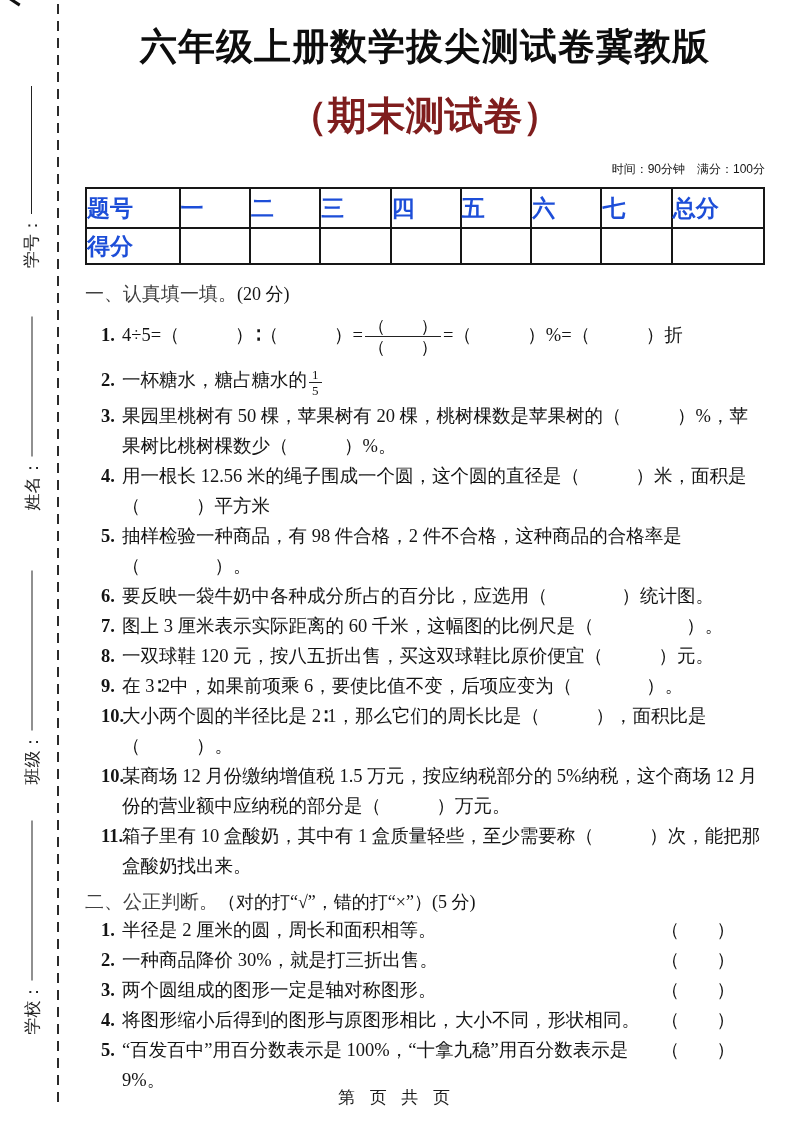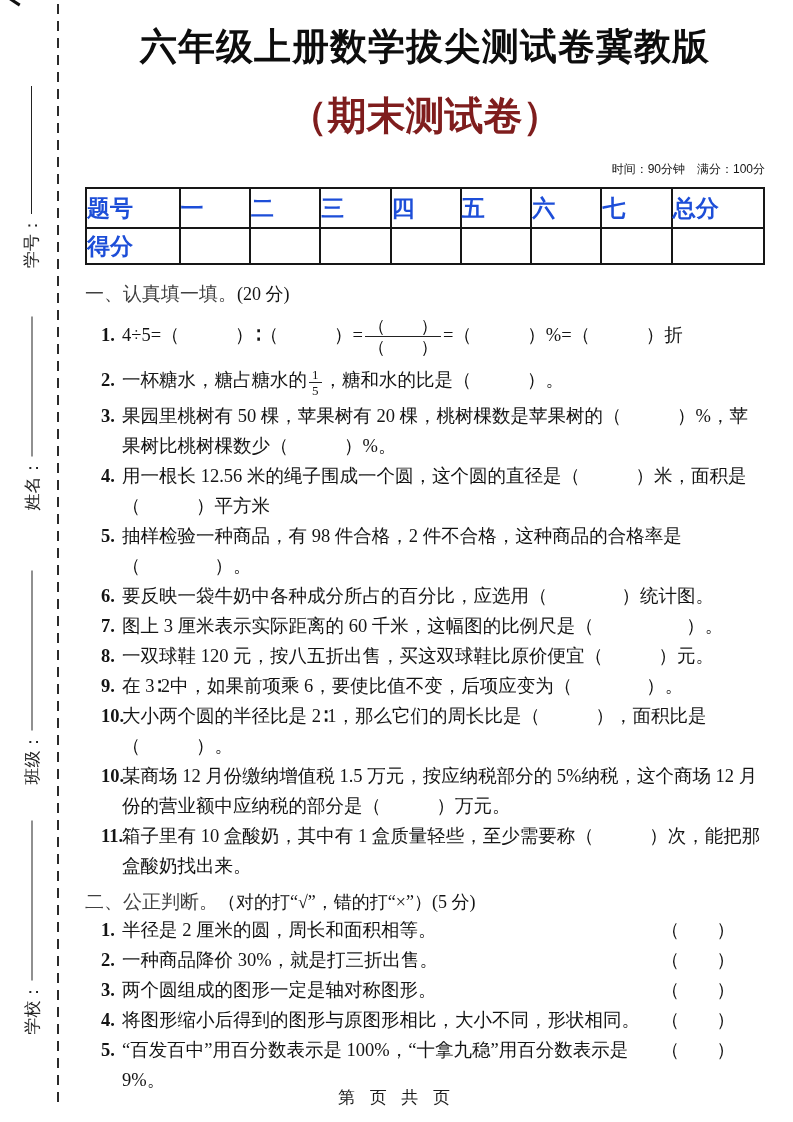--- a/index.html
+++ b/index.html
@@ -147,21 +147,21 @@
 
     <div class="sec-head">
       <span class="hb">一、认真填一填。</span><span class="hn">(20 分)</span>
     </div>
 
     <div class="q q-math">
       <span class="qno">1.</span><span>4÷5=（　　　）∶（　　　）=</span><span class="frac frac-big"><span class="ftop">（　　）</span><span class="fbot">（　　）</span></span><span>=（　　　）%=（　　　）折</span>
     </div>
 
     <div class="q q-frac2">
-      <span class="qno">2.</span><span>一杯糖水，糖占糖水的</span><span class="frac frac-sm"><span class="ftop">1</span><span class="fbot">5</span></span><span>，糖和水的比是（　　　）。</span>
+      <span class="qno">2.</span><span>一杯糖水，糖占糖水的</span><span class="frac frac-sm"><span class="ftop">1</span><span class="fbot">5</span></span>
     </div>
 
     <div class="q q-s1">
       <span class="qno">3.</span><span>果园里桃树有 50 棵，苹果树有 20 棵，桃树棵数是苹果树的（　　　）%，苹果树比桃树棵数少（　　　）%。</span>
     </div>
     <div class="q q-s1">
       <span class="qno">4.</span><span>用一根长 12.56 米的绳子围成一个圆，这个圆的直径是（　　　）米，面积是（　　　）平方米</span>
     </div>
     <div class="q q-s1">
       <span class="qno">5.</span><span>抽样检验一种商品，有 98 件合格，2 件不合格，这种商品的合格率是（　　　　）。</span>

